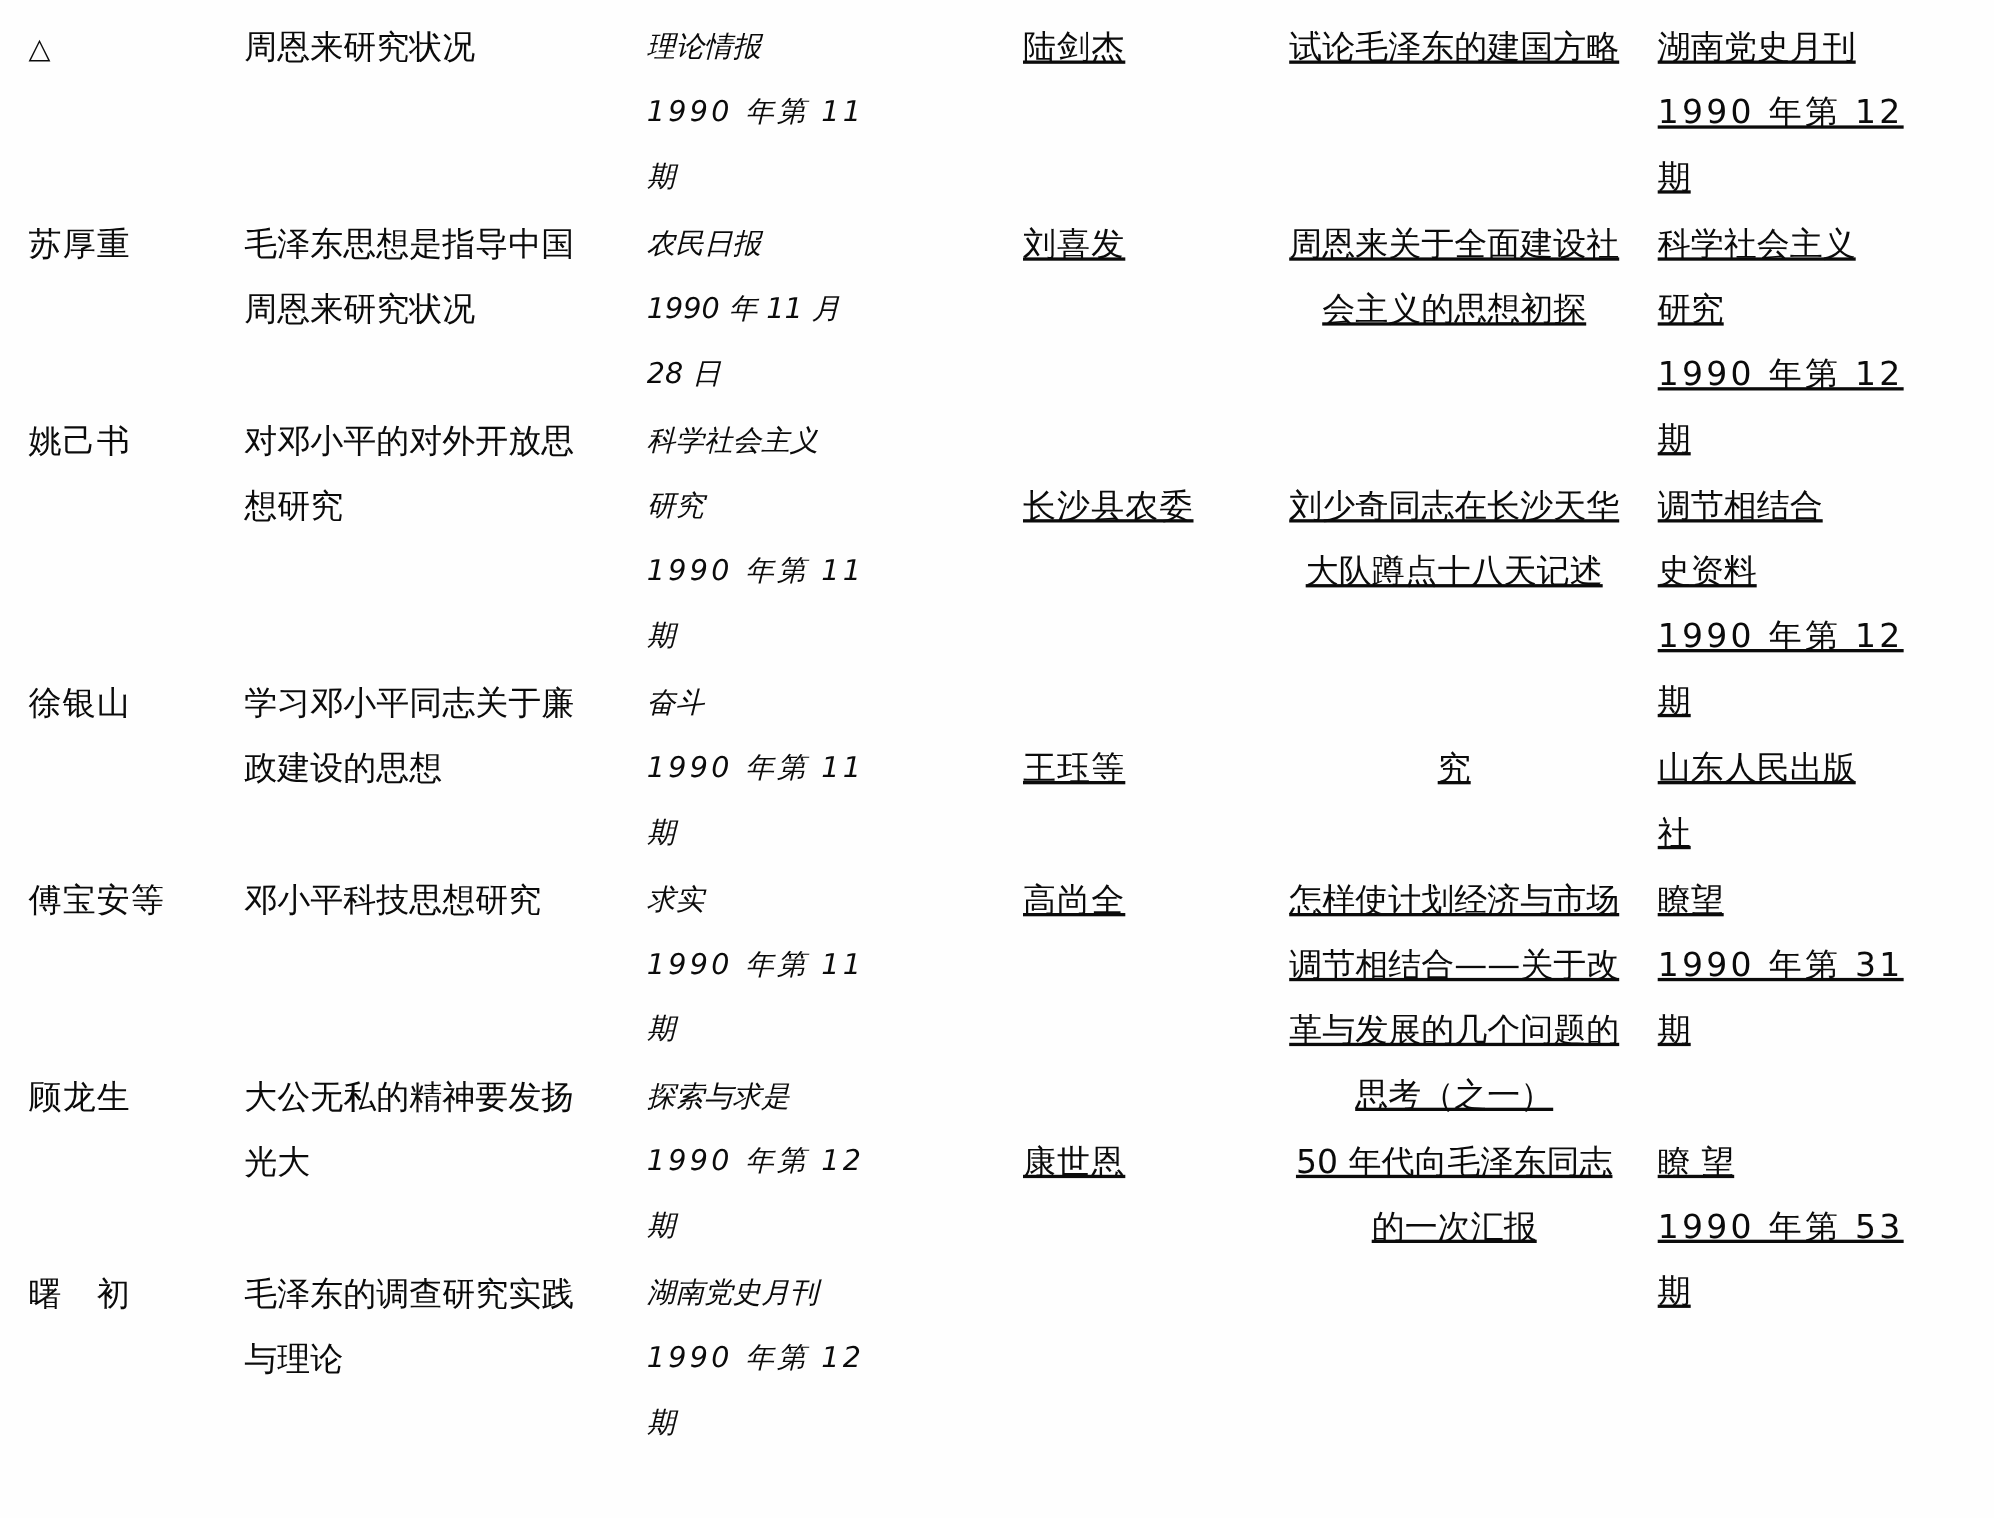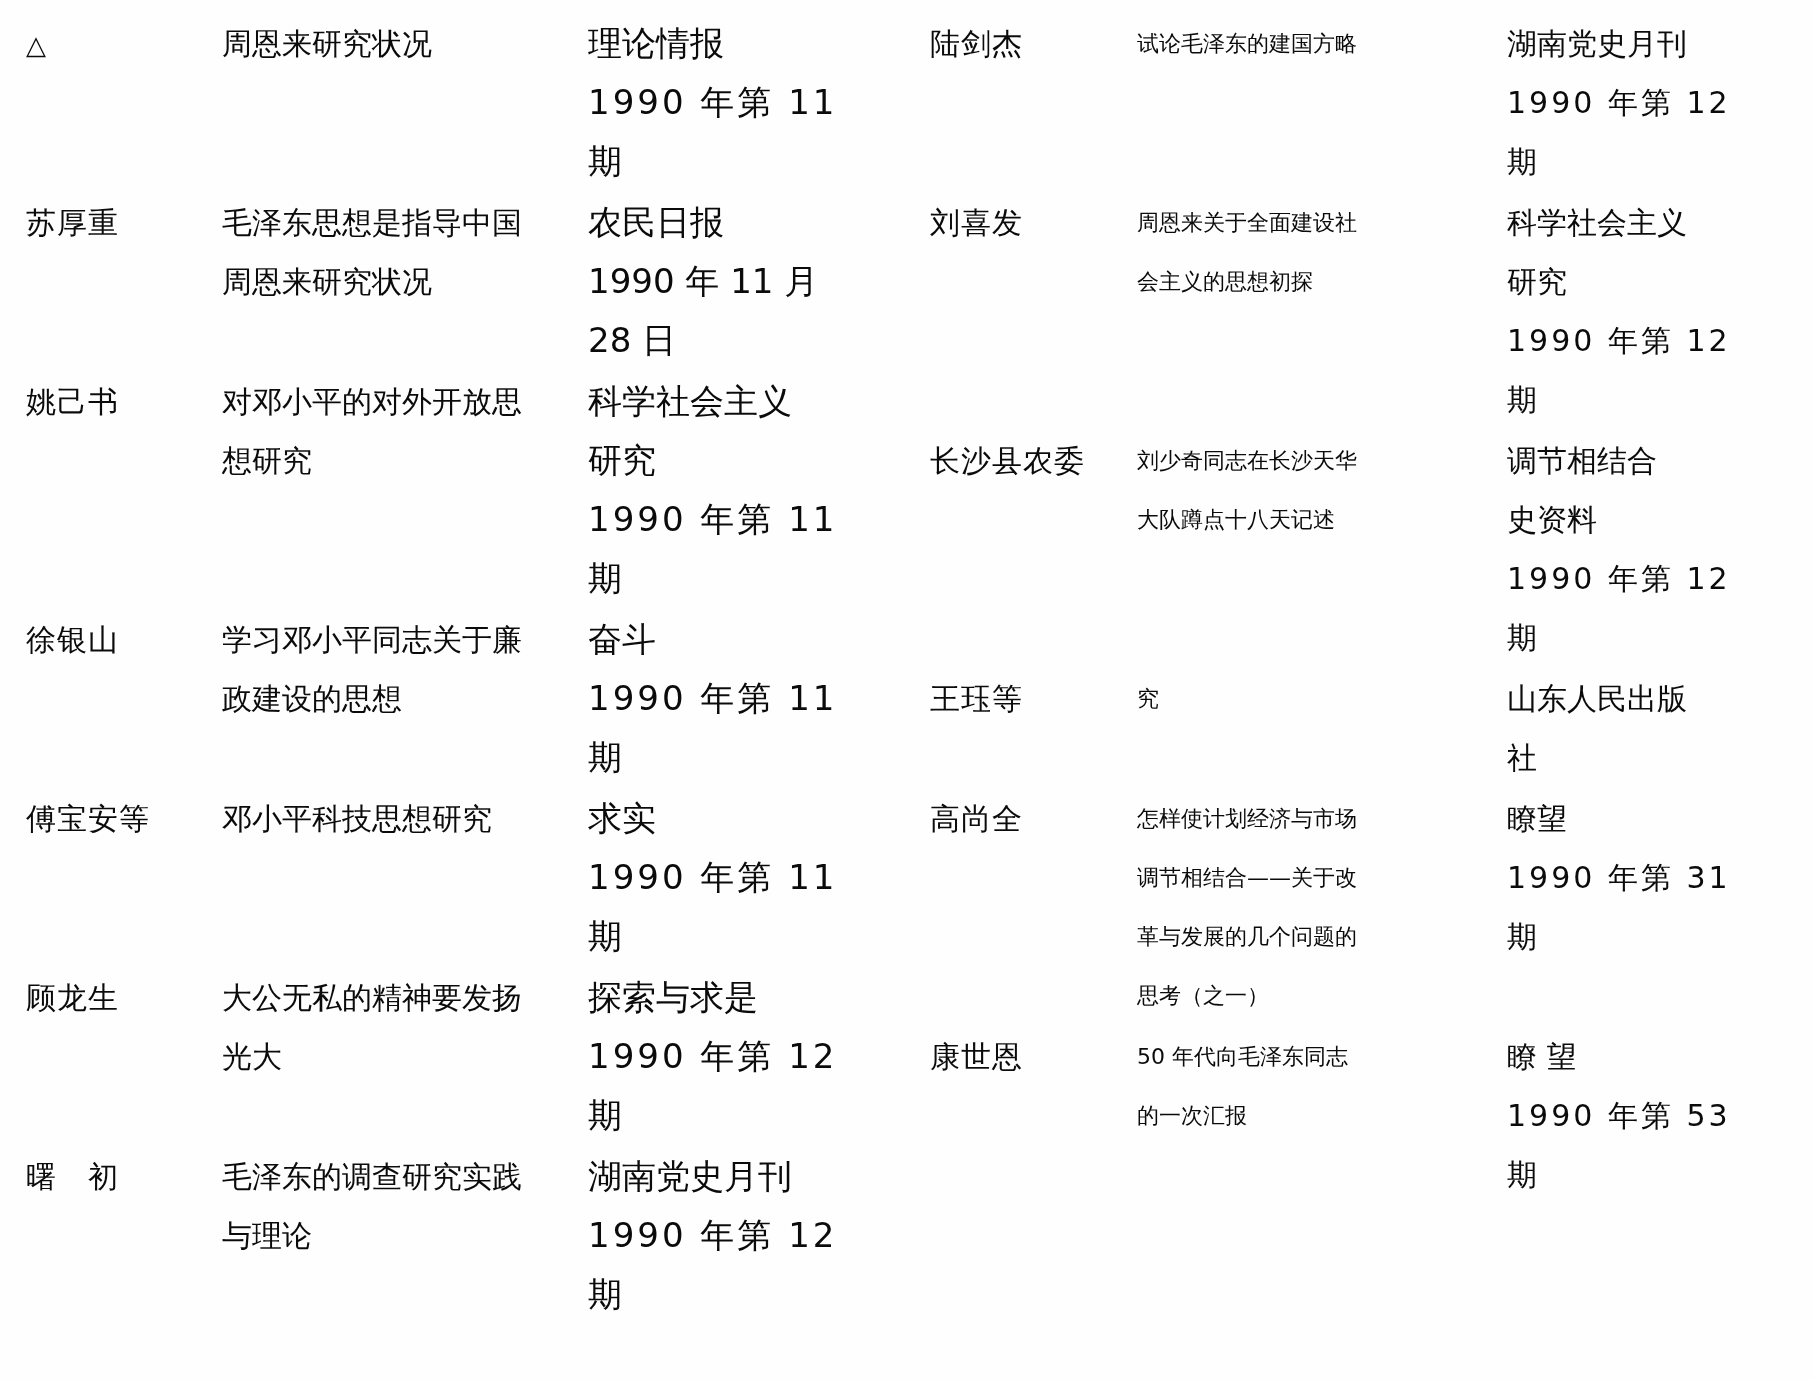--- a/index.html
+++ b/index.html
@@ -33,20 +33,21 @@
     width: 930px;
     padding-top: 14px;
     padding-left: 26px;
     box-sizing: border-box;
   }
   .col-right {
     width: 883px;
     padding-top: 14px;
     padding-left: 0px;
     box-sizing: border-box;
+    text-decoration: underline;
   }
   .entry {
     display: flex;
     flex-direction: row;
     align-items: flex-start;
     margin-bottom: 2px;
   }
   
   .col-left .author {
     width: 196px;
@@ -63,36 +64,38 @@
   }
   .left-title-cell {
     width: 366px;
     flex: 0 0 366px;
     font-size: 30px;
     line-height: 59px;
   }
   .left-journal-cell {
     width: 250px;
     flex: 0 0 250px;
-    font-size: 34px;
-    line-height: 59px;
+    font-size: 26px;
+    line-height: 59px;
+    font-style: italic;
   }
   
   .col-right .r-author {
     width: 207px;
     flex: 0 0 207px;
     font-size: 30px;
     line-height: 59px;
     letter-spacing: 1px;
   }
   .col-right .r-title {
     width: 370px;
     flex: 0 0 370px;
-    font-size: 22px;
-    line-height: 59px;
+    font-size: 30px;
+    line-height: 59px;
+    text-align: center;
   }
   .col-right .r-journal {
     width: 240px;
     flex: 0 0 240px;
     font-size: 30px;
     line-height: 59px;
   }
   .ln {
     display: block;
     white-space: nowrap;

